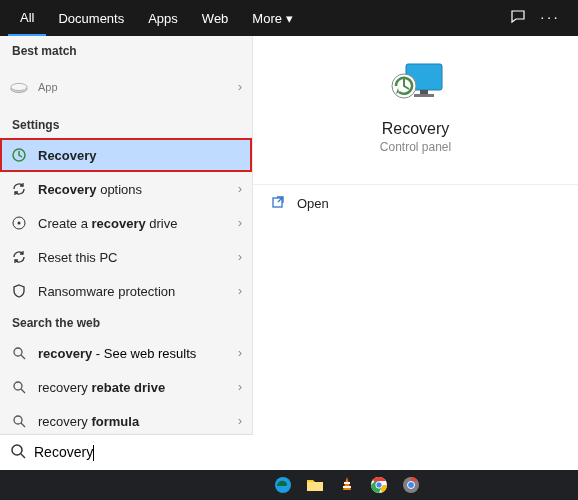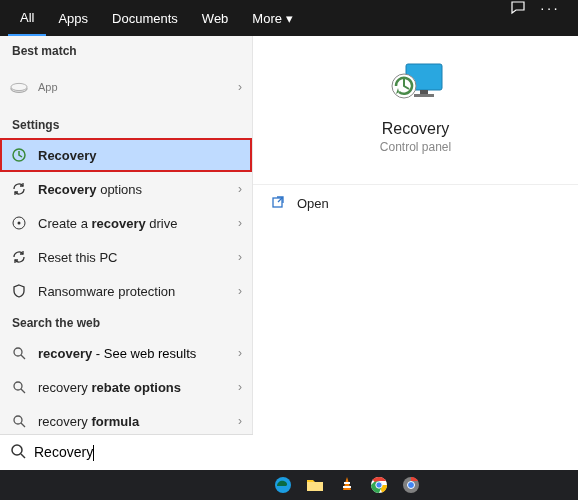--- a/index.html
+++ b/index.html
@@ -1,19 +1,19 @@
 <!DOCTYPE html>
 <html><head>
 <meta charset="utf-8">
 <style>
 * { margin: 0; padding: 0; box-sizing: border-box; font-family: "Segoe UI", Arial, sans-serif; }
 body { width: 578px; height: 500px; background: #1a1a1a; overflow: hidden; position: relative; }
 
 
-.tabs { height: 36px; background: #1a1a1a; display: flex; align-items: flex-start; padding: 0 8px; color: #fff; font-size: 13px; }
+.tabs { height: 36px; background: #1a1a1a; display: flex; align-items: center; padding: 0 8px; color: #fff; font-size: 13px; }
 .tab { padding: 0 12px; height: 36px; display: flex; align-items: center; cursor: pointer; }
 .tab.active { border-bottom: 2px solid #3b9cff; }
 .tab-more { display: flex; align-items: center; gap: 4px; }
 .tabs-right { margin-left: auto; display: flex; gap: 14px; padding-right: 10px; }
 .tabs-right span { cursor: pointer; font-size: 14px; }
 
 
 .body { display: flex; height: 460px; background: #f5f5f5; }
 .left { width: 253px; background: #f5f5f5; overflow-y: auto; border-right: 1px solid #e5e5e5; }
 .right { flex: 1; background: #fff; display: flex; flex-direction: column; align-items: center; padding-top: 24px; }
@@ -49,22 +49,22 @@
 .taskbar { position: absolute; bottom: 0; left: 0; right: 0; height: 30px; background: #202124; display: flex; align-items: center; padding-left: 270px; gap: 6px; }
 .task-icon { width: 26px; height: 22px; display: flex; align-items: center; justify-content: center; border-radius: 2px; cursor: pointer; }
 
 b { font-weight: 600; }
 </style>
 </head>
 <body>
 
 <div class="tabs">
   <div class="tab active">All</div>
+  <div class="tab">Documents</div>
   <div class="tab">Apps</div>
-  <div class="tab">Documents</div>
   <div class="tab">Web</div>
   <div class="tab tab-more">
     <span>More</span>
     <span>▾</span>
   </div>
   <div class="tabs-right">
     <span>
       <svg width="16" height="16" viewBox="0 0 16 16">
           <path d="M2 2h12v8H6l-4 3V2z" fill="none" stroke="#fff" stroke-width="1.2"></path>
         </svg>
@@ -157,21 +157,21 @@
       <span class="item-text"><b>recovery</b><span class="muted"> - See web results</span></span>
       <span class="chev">›</span>
     </div>
     <div class="item">
       <span class="item-icon">
           <svg width="14" height="14" viewBox="0 0 14 14">
             <circle cx="6" cy="6" r="4" fill="none" stroke="#555" stroke-width="1.3"></circle>
             <line x1="9" y1="9" x2="13" y2="13" stroke="#555" stroke-width="1.3"></line>
           </svg>
         </span>
-      <span class="item-text"><span>recovery </span><b>rebate options</b></span>
+      <span class="item-text"><span>recovery </span><b>rebate drive</b></span>
       <span class="chev">›</span>
     </div>
     <div class="item">
       <span class="item-icon">
           <svg width="14" height="14" viewBox="0 0 14 14">
             <circle cx="6" cy="6" r="4" fill="none" stroke="#555" stroke-width="1.3"></circle>
             <line x1="9" y1="9" x2="13" y2="13" stroke="#555" stroke-width="1.3"></line>
           </svg>
         </span>
       <span class="item-text"><span>recovery </span><b>formula</b></span>

